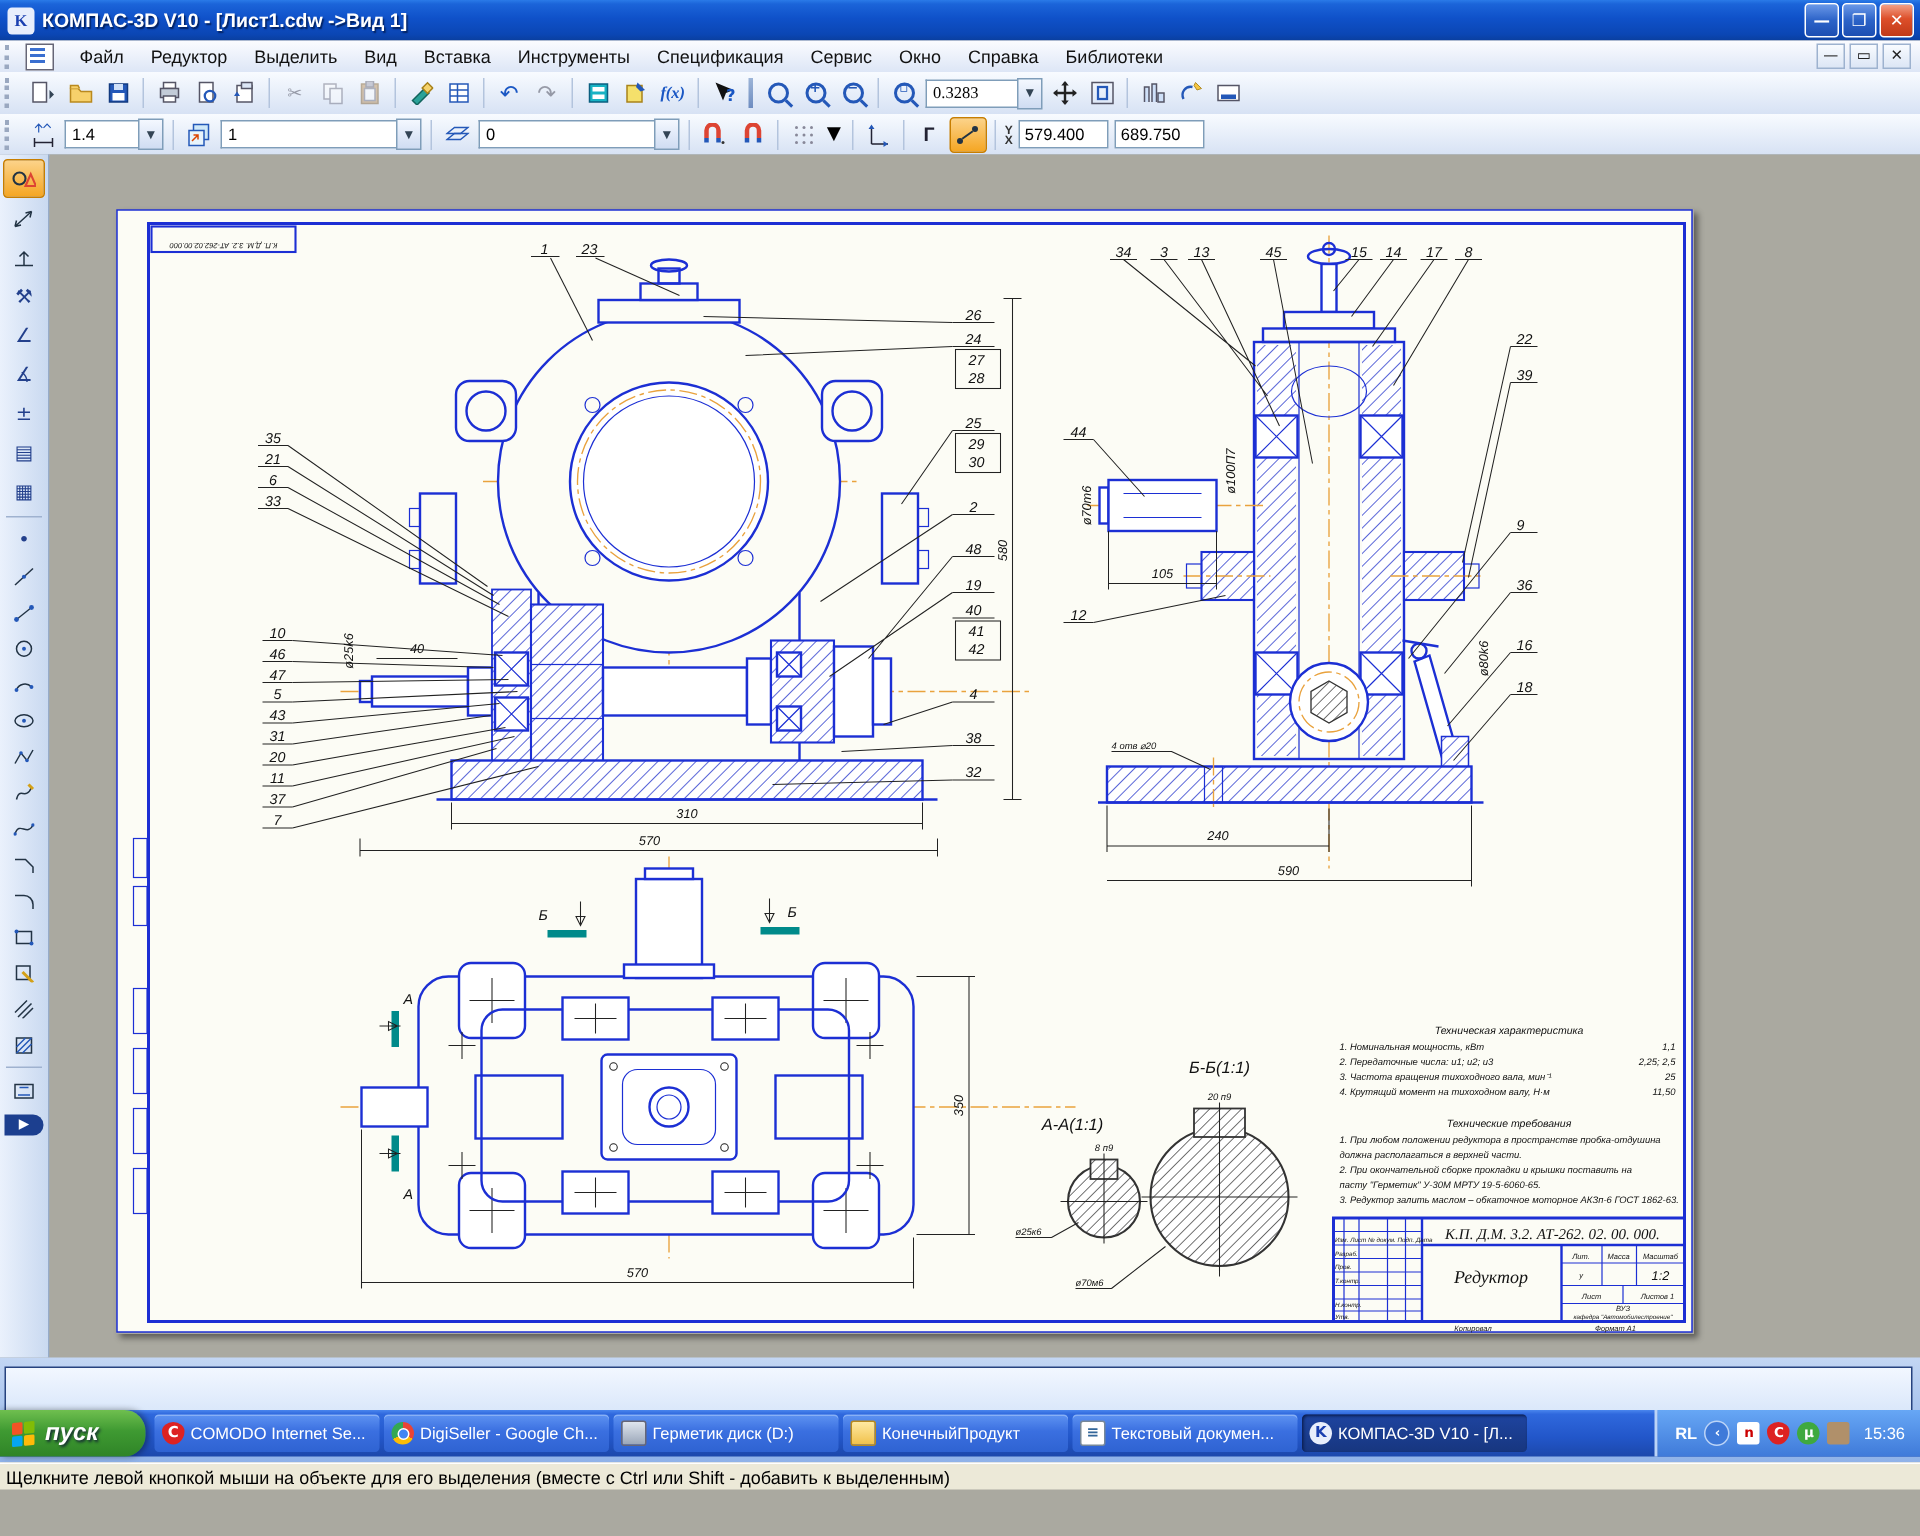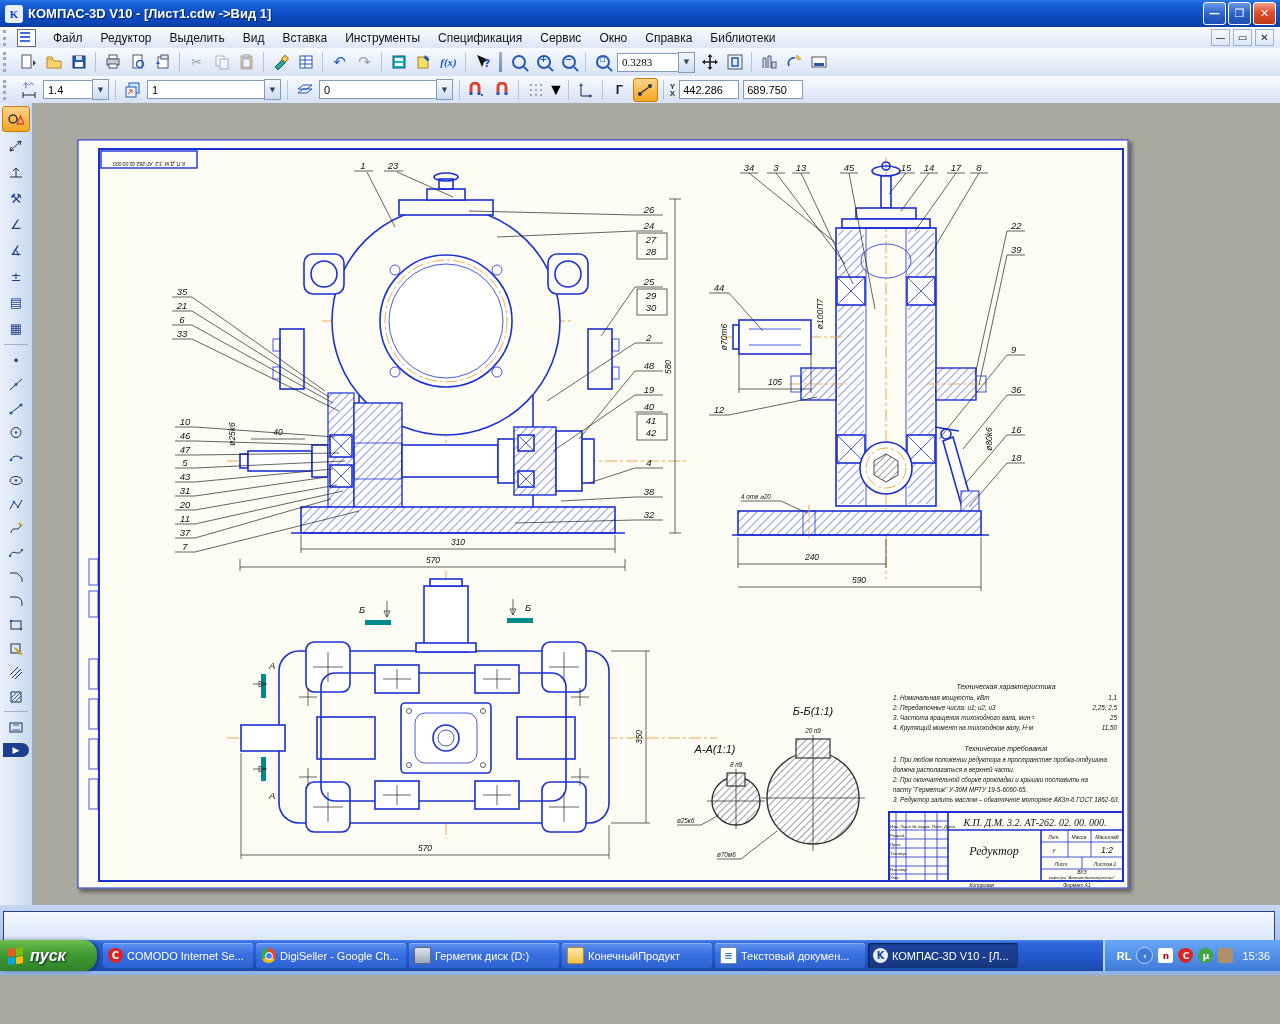--- a/index.html
+++ b/index.html
@@ -382,21 +382,21 @@
           <circle cx="3" cy="12" r="2" fill="#234"></circle>
           <circle cx="13" cy="4" r="2" fill="#234"></circle>
           <path d="M4.5 10.5 L11.5 5.5" stroke="#234" stroke-width="1.4"></path>
         </svg>
     </div>
     <span class="sep"></span>
     <div class="yx">
       <div>Y</div>
         <div>X</div>
     </div>
-    <div class="field">442.286</div>
+    <div class="field">579.400</div>
     <div class="field">689.750</div>
   </div>
 
   <div class="leftpanel">
     <div class="lbtn active">
       <svg width="16" height="14">
           <circle cx="5" cy="7" r="4" fill="none" stroke="#234" stroke-width="1.4"></circle>
           <path d="M9 12 l3.5-8 3.5 8z" fill="none" stroke="#d43" stroke-width="1.4"></path>
         </svg>
     </div>
@@ -885,20 +885,23 @@
         <text class="t5" x="905" y="748" text-anchor="middle">Копировал</text>
         <text class="t5" x="1000" y="748" text-anchor="middle">Формат А1</text>
       </g>
     </svg>
   </div>
 
   <div class="propbar">
     <div class="propinner"></div>
   </div>
 
+  <div class="statusbar">
+    <span>Щелкните левой кнопкой мыши на объекте для его выделения (вместе с Ctrl или Shift - добавить к выделенным)</span>
+  </div>
 
   <div class="taskbar">
     <div class="startbtn">
       <span class="flag">
         <i style="background:#f35325"></i>
           <i style="background:#81bc06"></i>
           <i style="background:#05a6f0"></i>
           <i style="background:#ffba08"></i>
       </span>
       <span>пуск</span>

